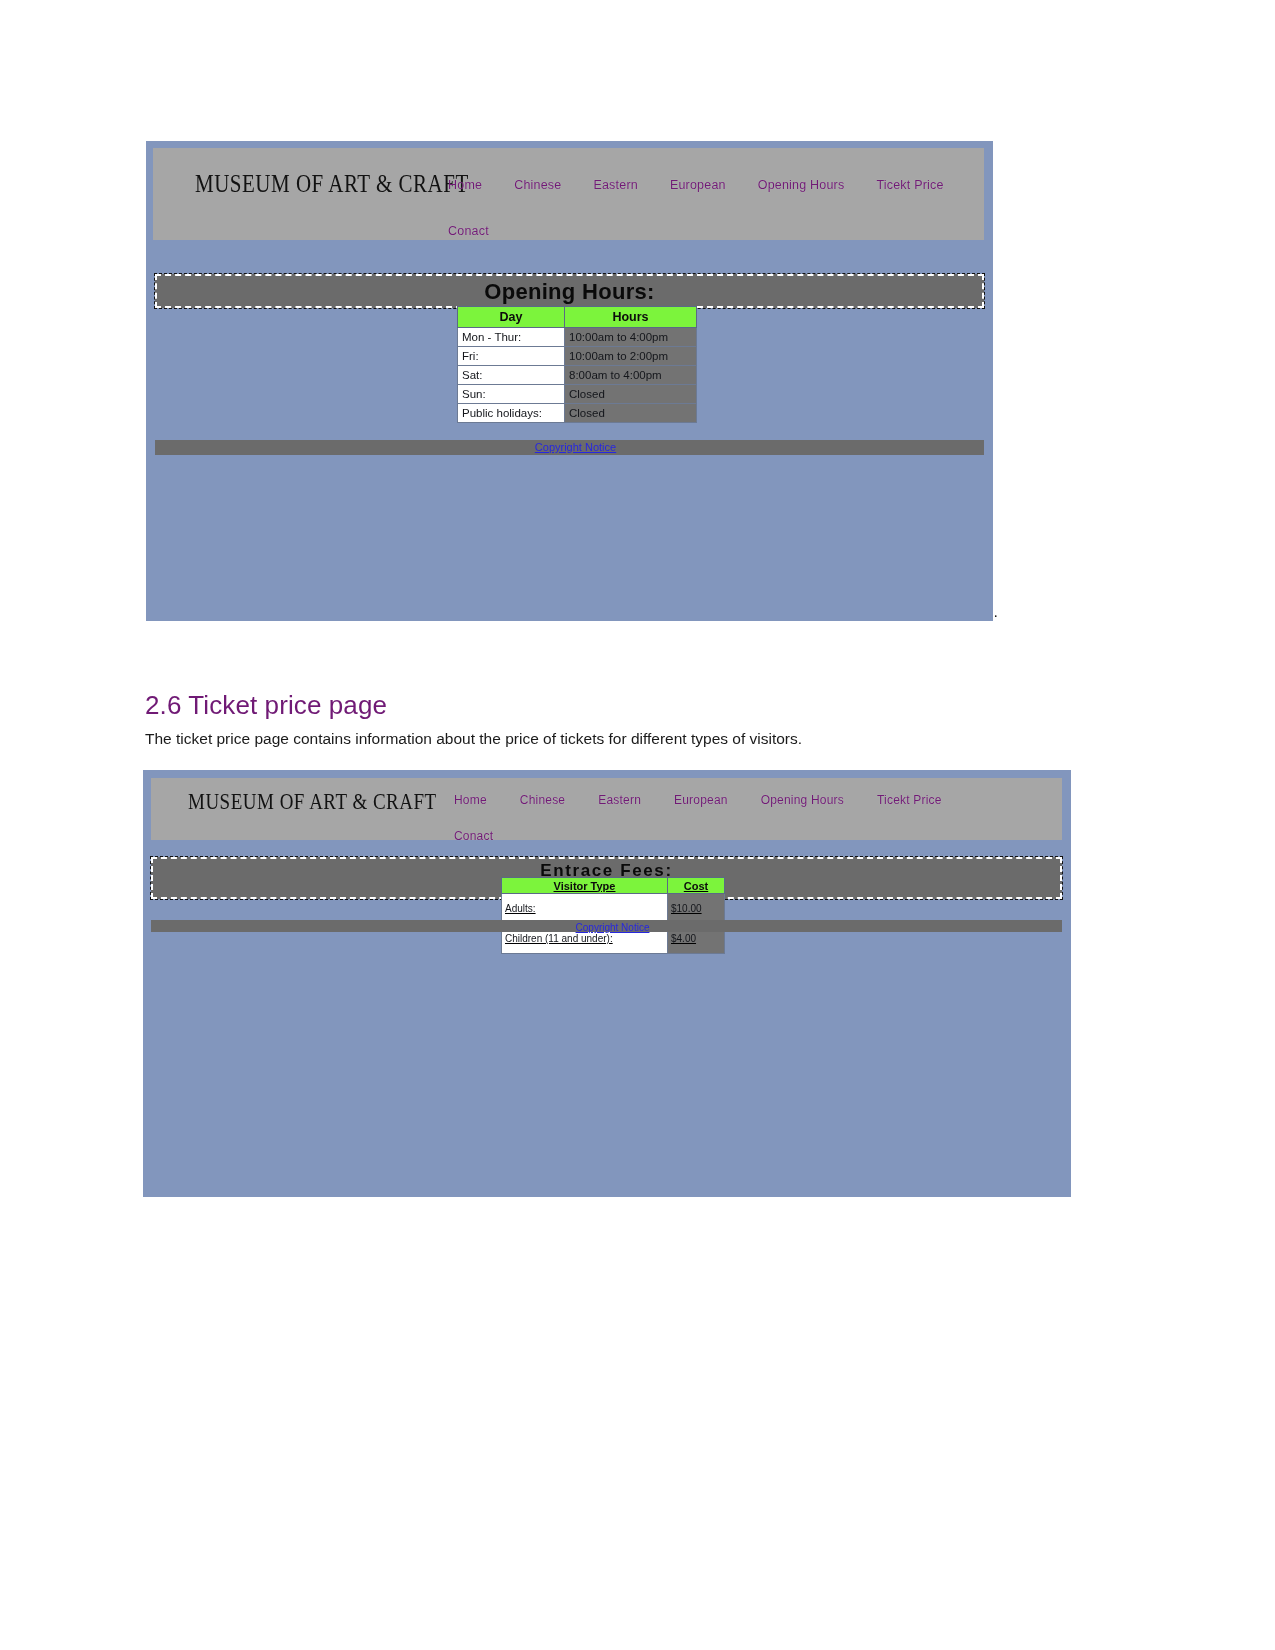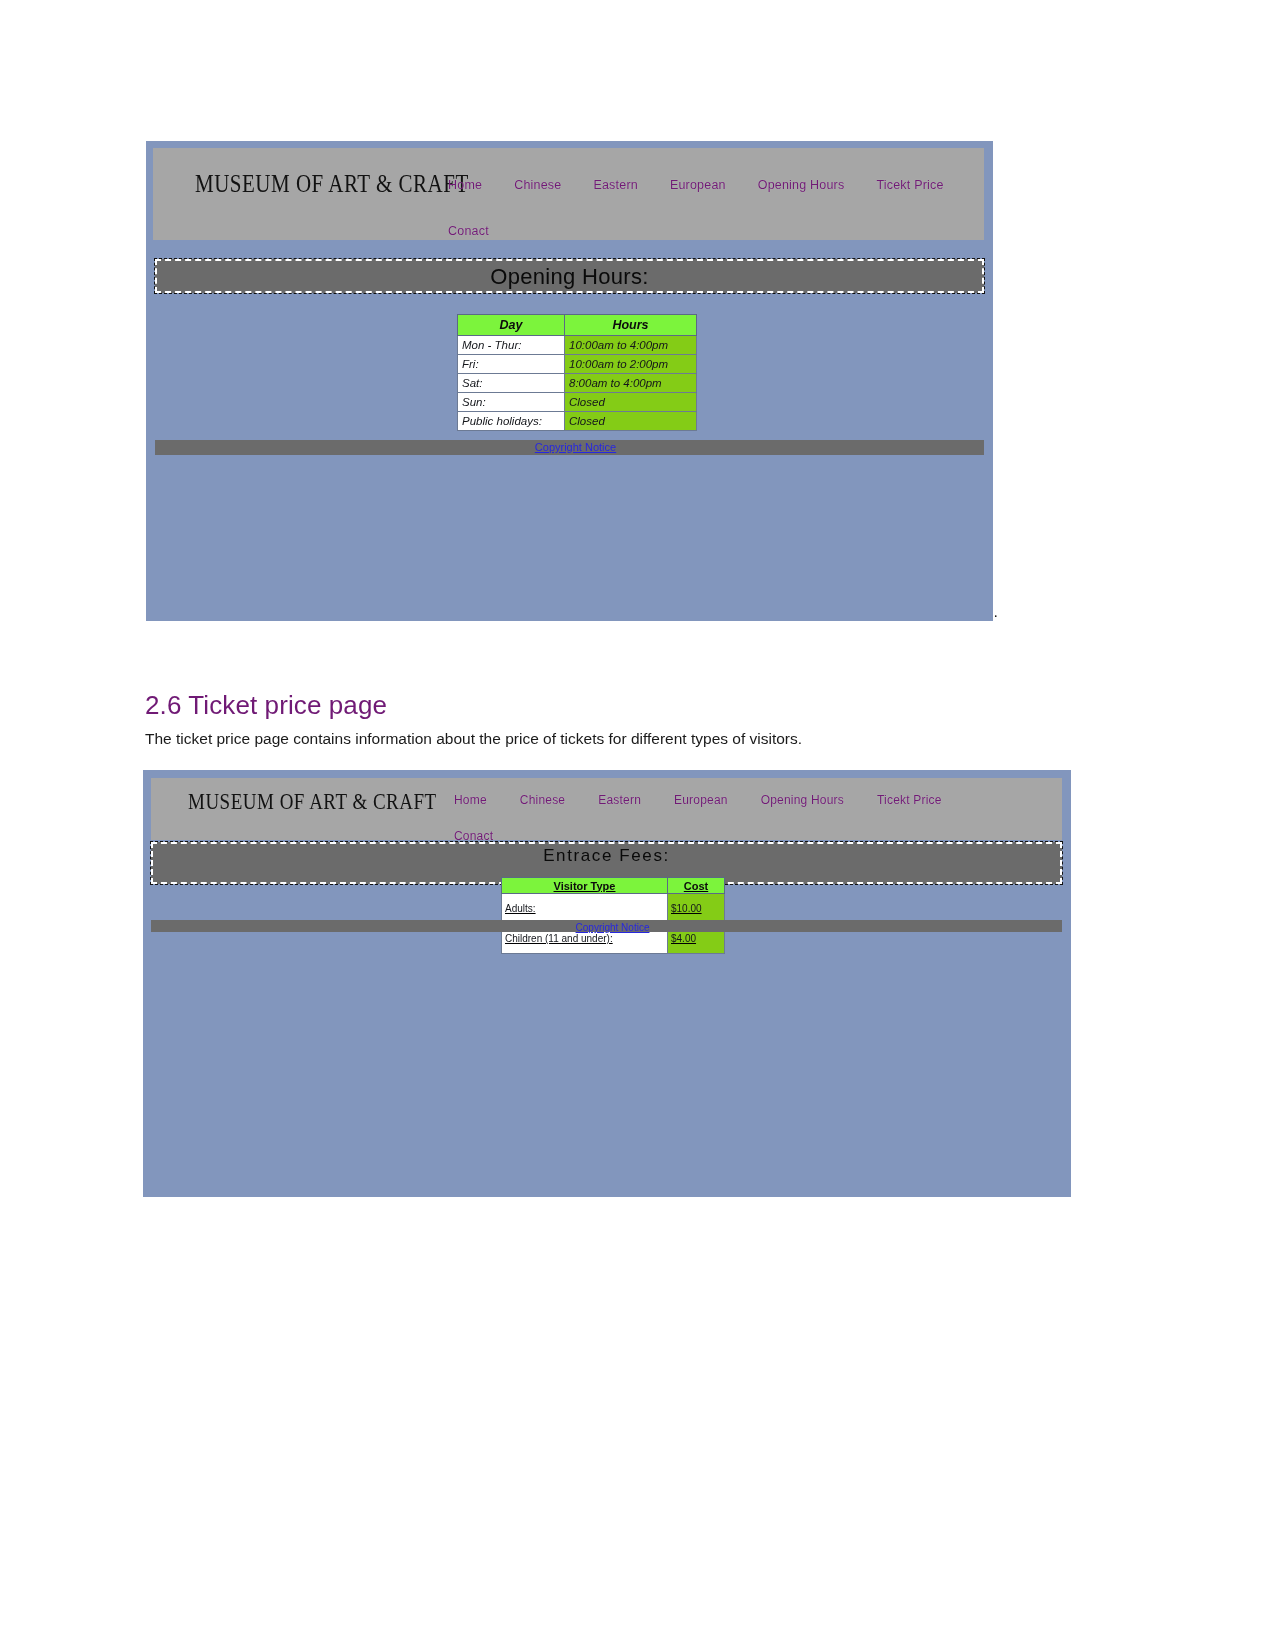--- a/index.html
+++ b/index.html
@@ -116,22 +116,23 @@
 
   
   .page-heading {
     position: absolute;
     background: #6b6b6b;
     border: 2px dashed #ffffff;
     outline: 1px dashed #111111;
     box-sizing: border-box;
     text-align: center;
     color: #0a0a0a;
-    font-weight: normal;
-    font-family: "Liberation Sans", sans-serif;
+    font-weight: bold;
+    font-family: "Liberation Sans", sans-serif;
+    margin-top: 15px;
   }
   .shot1 .page-heading {
     left: 9px;
     top: 118px;
     width: 829px;
     height: 34px;
     line-height: 31px;
     font-size: 22px;
     letter-spacing: 0.3px;
   }
@@ -162,28 +163,27 @@
   }
   .data-table td {
     border: 1px solid #6c7a94;
     color: #14161b;
     white-space: nowrap;
   }
   .data-table td.label-cell {
     background: #ffffff;
   }
   .data-table td.value-cell {
-    background: #84cc16;
+    background: #737373;
   }
 
   
   .hours-table {
     left: 311px;
-    top: 173px;
-    font-style: italic;
+    top: 165px;
   }
   .hours-table th {
     font-size: 12.5px;
     padding: 2px 6px;
     height: 16px;
   }
   .hours-table td {
     font-size: 11.5px;
     padding: 1px 4px;
     height: 16px;

